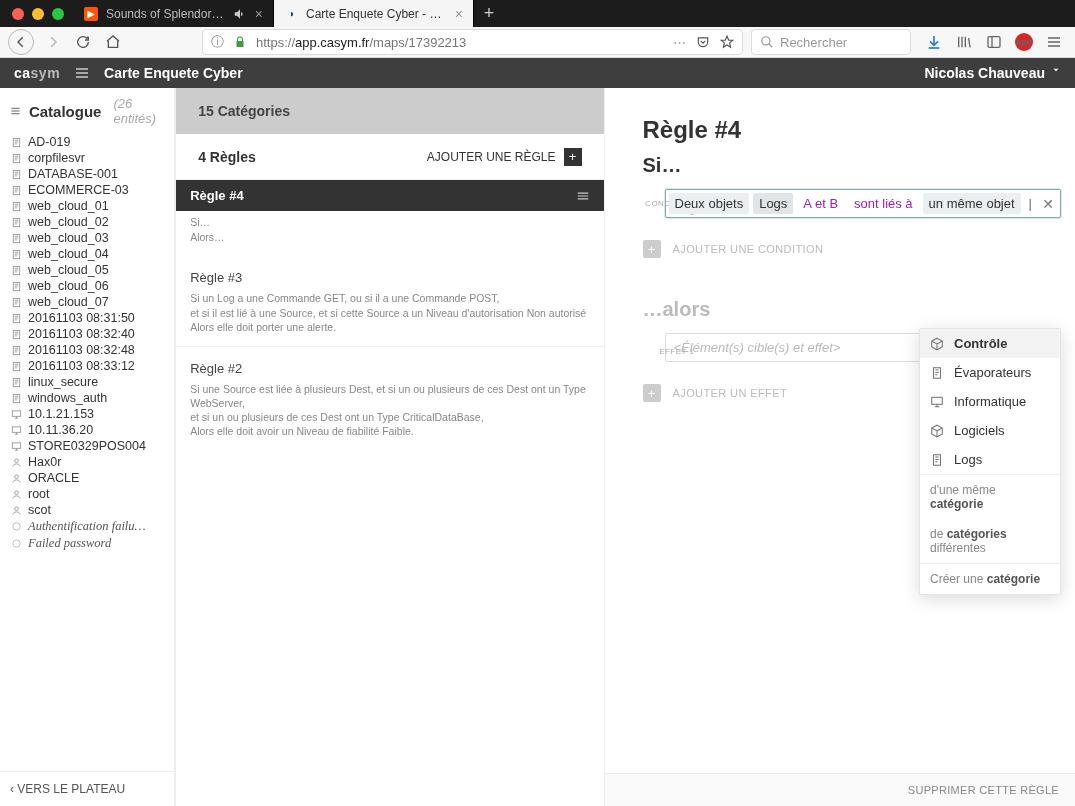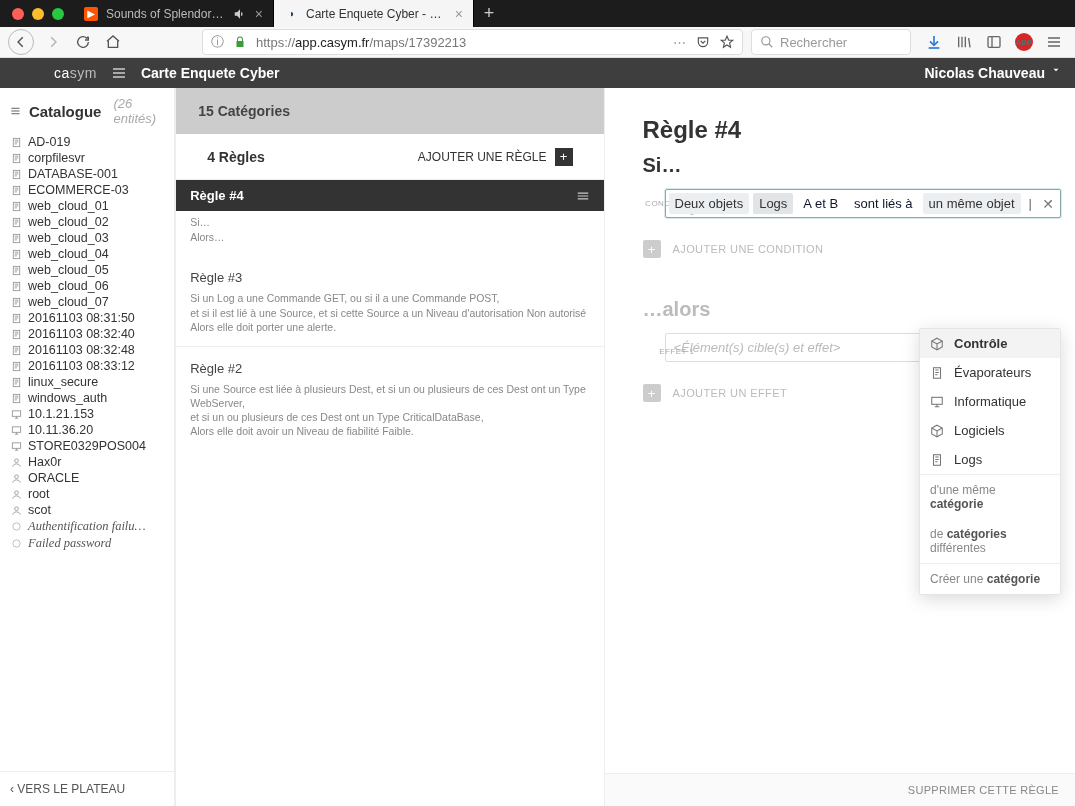--- a/index.html
+++ b/index.html
@@ -29,41 +29,41 @@
   .urlbar .lock { color: #3a9d3a; }
   .urlbar .urltxt { flex: 1; white-space: nowrap; overflow: hidden; text-overflow: ellipsis; }
   .urlbar .urltxt .hl { color: #222; }
   .searchbar { width: 160px; display: flex; align-items: center; gap: 6px; background: #fff; border: 1px solid #ddd; border-radius: 4px; height: 26px; padding: 0 8px; font-size: 13px; color: #999; }
   .tb-right { display: flex; align-items: center; gap: 12px; margin-left: 6px; margin-right: 4px; }
   .tb-right .ico { width: 18px; height: 18px; color: #666; display: inline-flex; align-items: center; justify-content: center; }
   .abp { background: #d62728; color: #fff; font-size: 8px; font-weight: 700; border-radius: 50%; width: 18px; height: 18px; }
 
   
   .app-header { height: 30px; background: #3e3e3e; color: #fff; display: flex; align-items: center; padding: 0 14px; gap: 14px; font-size: 14px; }
-  .brand { font-weight: 400; letter-spacing: 0.5px; margin-left: 40px; }
+  .brand { font-weight: 700; letter-spacing: 0.5px; }
   .brand .light { color: #bbb; }
   .burger { color: #ccc; }
   .map-name { font-weight: 600; }
   .user { margin-left: auto; font-weight: 600; display: flex; align-items: flex-start; gap: 6px; }
 
   
   .workspace { flex: 1; display: flex; min-height: 0; background: #f5f5f5; }
   .sidebar { width: 182px; background: #fff; display: flex; flex-direction: column; border-right: 1px solid #eee; }
   .sb-head { display: flex; align-items: center; gap: 8px; padding: 8px 10px; color: #333; }
   .sb-head .lbl { font-weight: 700; font-size: 15px; }
   .sb-head .count { color: #aaa; font-style: italic; margin-left: 4px; font-size: 13px; }
   .sb-list { flex: 1; overflow: auto; padding-bottom: 10px; }
   .sb-item { display: flex; align-items: center; gap: 6px; padding: 1px 10px; font-size: 12.5px; color: #333; white-space: nowrap; overflow: hidden; text-overflow: ellipsis; cursor: pointer; }
   .sb-item .ico { width: 12px; height: 12px; display: inline-flex; align-items: center; justify-content: center; color: #999; }
   .sb-item.script { font-family: "Comic Sans MS", cursive; font-style: italic; color: #555; }
   .sb-foot { padding: 10px 10px; font-size: 12px; color: #555; border-top: 1px solid #eee; }
 
   .center { width: 446px; background: #fff; display: flex; flex-direction: column; border-right: 1px solid #eee; border-left: 1px solid #eee; }
   .c-top { height: 46px; background: #ccc; display: flex; align-items: center; padding: 0 22px; font-weight: 700; font-size: 14px; color: #444; }
-  .c-sub { height: 46px; display: flex; align-items: center; padding: 0 31px; font-weight: 700; font-size: 14px; border-bottom: 1px solid #eee; }
+  .c-sub { height: 46px; display: flex; align-items: center; padding: 0 22px; font-weight: 700; font-size: 14px; border-bottom: 1px solid #eee; }
   .c-sub .add { margin-left: auto; display: flex; align-items: center; gap: 8px; font-weight: 400; font-size: 12px; }
   .c-sub .plus { width: 18px; height: 18px; background: #333; color: #fff; display: inline-flex; align-items: center; justify-content: center; font-size: 13px; }
   .rules { flex: 1; overflow: auto; }
   .rule-hd { background: #333; color: #fff; display: flex; align-items: center; padding: 8px 14px; font-weight: 700; }
   .rule-hd .more { margin-left: auto; color: #ccc; }
   .rule-body { padding: 4px 14px 12px 14px; color: #888; font-size: 10.5px; line-height: 1.4; }
   .rule-block { padding: 14px 14px 12px 14px; border-top: 1px solid #eee; }
   .rule-block:first-child { border-top: none; }
   .rule-title { font-weight: 400; color: #444; margin-bottom: 6px; font-size: 13px; }
   .rule-desc { color: #888; font-size: 10.5px; line-height: 1.35; }
@@ -71,21 +71,21 @@
   .right { flex: 1; background: #fff; display: flex; flex-direction: column; position: relative; }
   .r-pad { padding: 28px 14px 10px 38px; }
   .r-title { font-size: 24px; font-weight: 800; margin-bottom: 10px; }
   .r-sec-lbl { font-size: 20px; font-weight: 800; margin: 6px 0 12px 0; }
   .r-sec-lbl.dim { color: #bbb; }
   .cond-row { display: flex; align-items: center; gap: 4px; }
   .cond-tag { width: 52px; text-align: right; font-size: 8px; letter-spacing: 0.5px; color: #aaa; position: absolute; left: 0; margin-top: 8px; }
   .cond-box { flex: 1; border: 1px solid #8aa; border-radius: 2px; display: flex; align-items: center; padding: 3px 28px 3px 3px; gap: 4px; font-size: 13px; position: relative; min-height: 28px; box-shadow: 0 0 0 1px rgba(0,100,120,.15); }
   .pill { background: #eceff1; padding: 3px 6px; border-radius: 2px; white-space: nowrap; }
   .pill.sub { background: #e2e5e8; }
-  .free { padding: 3px 6px; color: #0f172a; white-space: nowrap; }
+  .free { padding: 3px 6px; color: #a21caf; white-space: nowrap; }
   .clear { position: absolute; right: 6px; top: 50%; transform: translateY(-50%); color: #777; font-size: 14px; }
   .cursor { color: #666; margin-left: 4px; }
 
   .add-row { display: flex; align-items: center; gap: 12px; margin-top: 22px; }
   .add-row.dim { color: #bbb; }
   .add-row .btn { width: 18px; height: 18px; background: #ccc; color: #fff; display: inline-flex; align-items: center; justify-content: center; font-size: 13px; border-radius: 2px; }
   .add-row .lbl { font-size: 11px; letter-spacing: 0.4px; }
 
   .effet-box { border: 1px solid #ddd; border-radius: 2px; padding: 6px 8px; color: #bbb; font-style: italic; font-size: 13px; }
 

